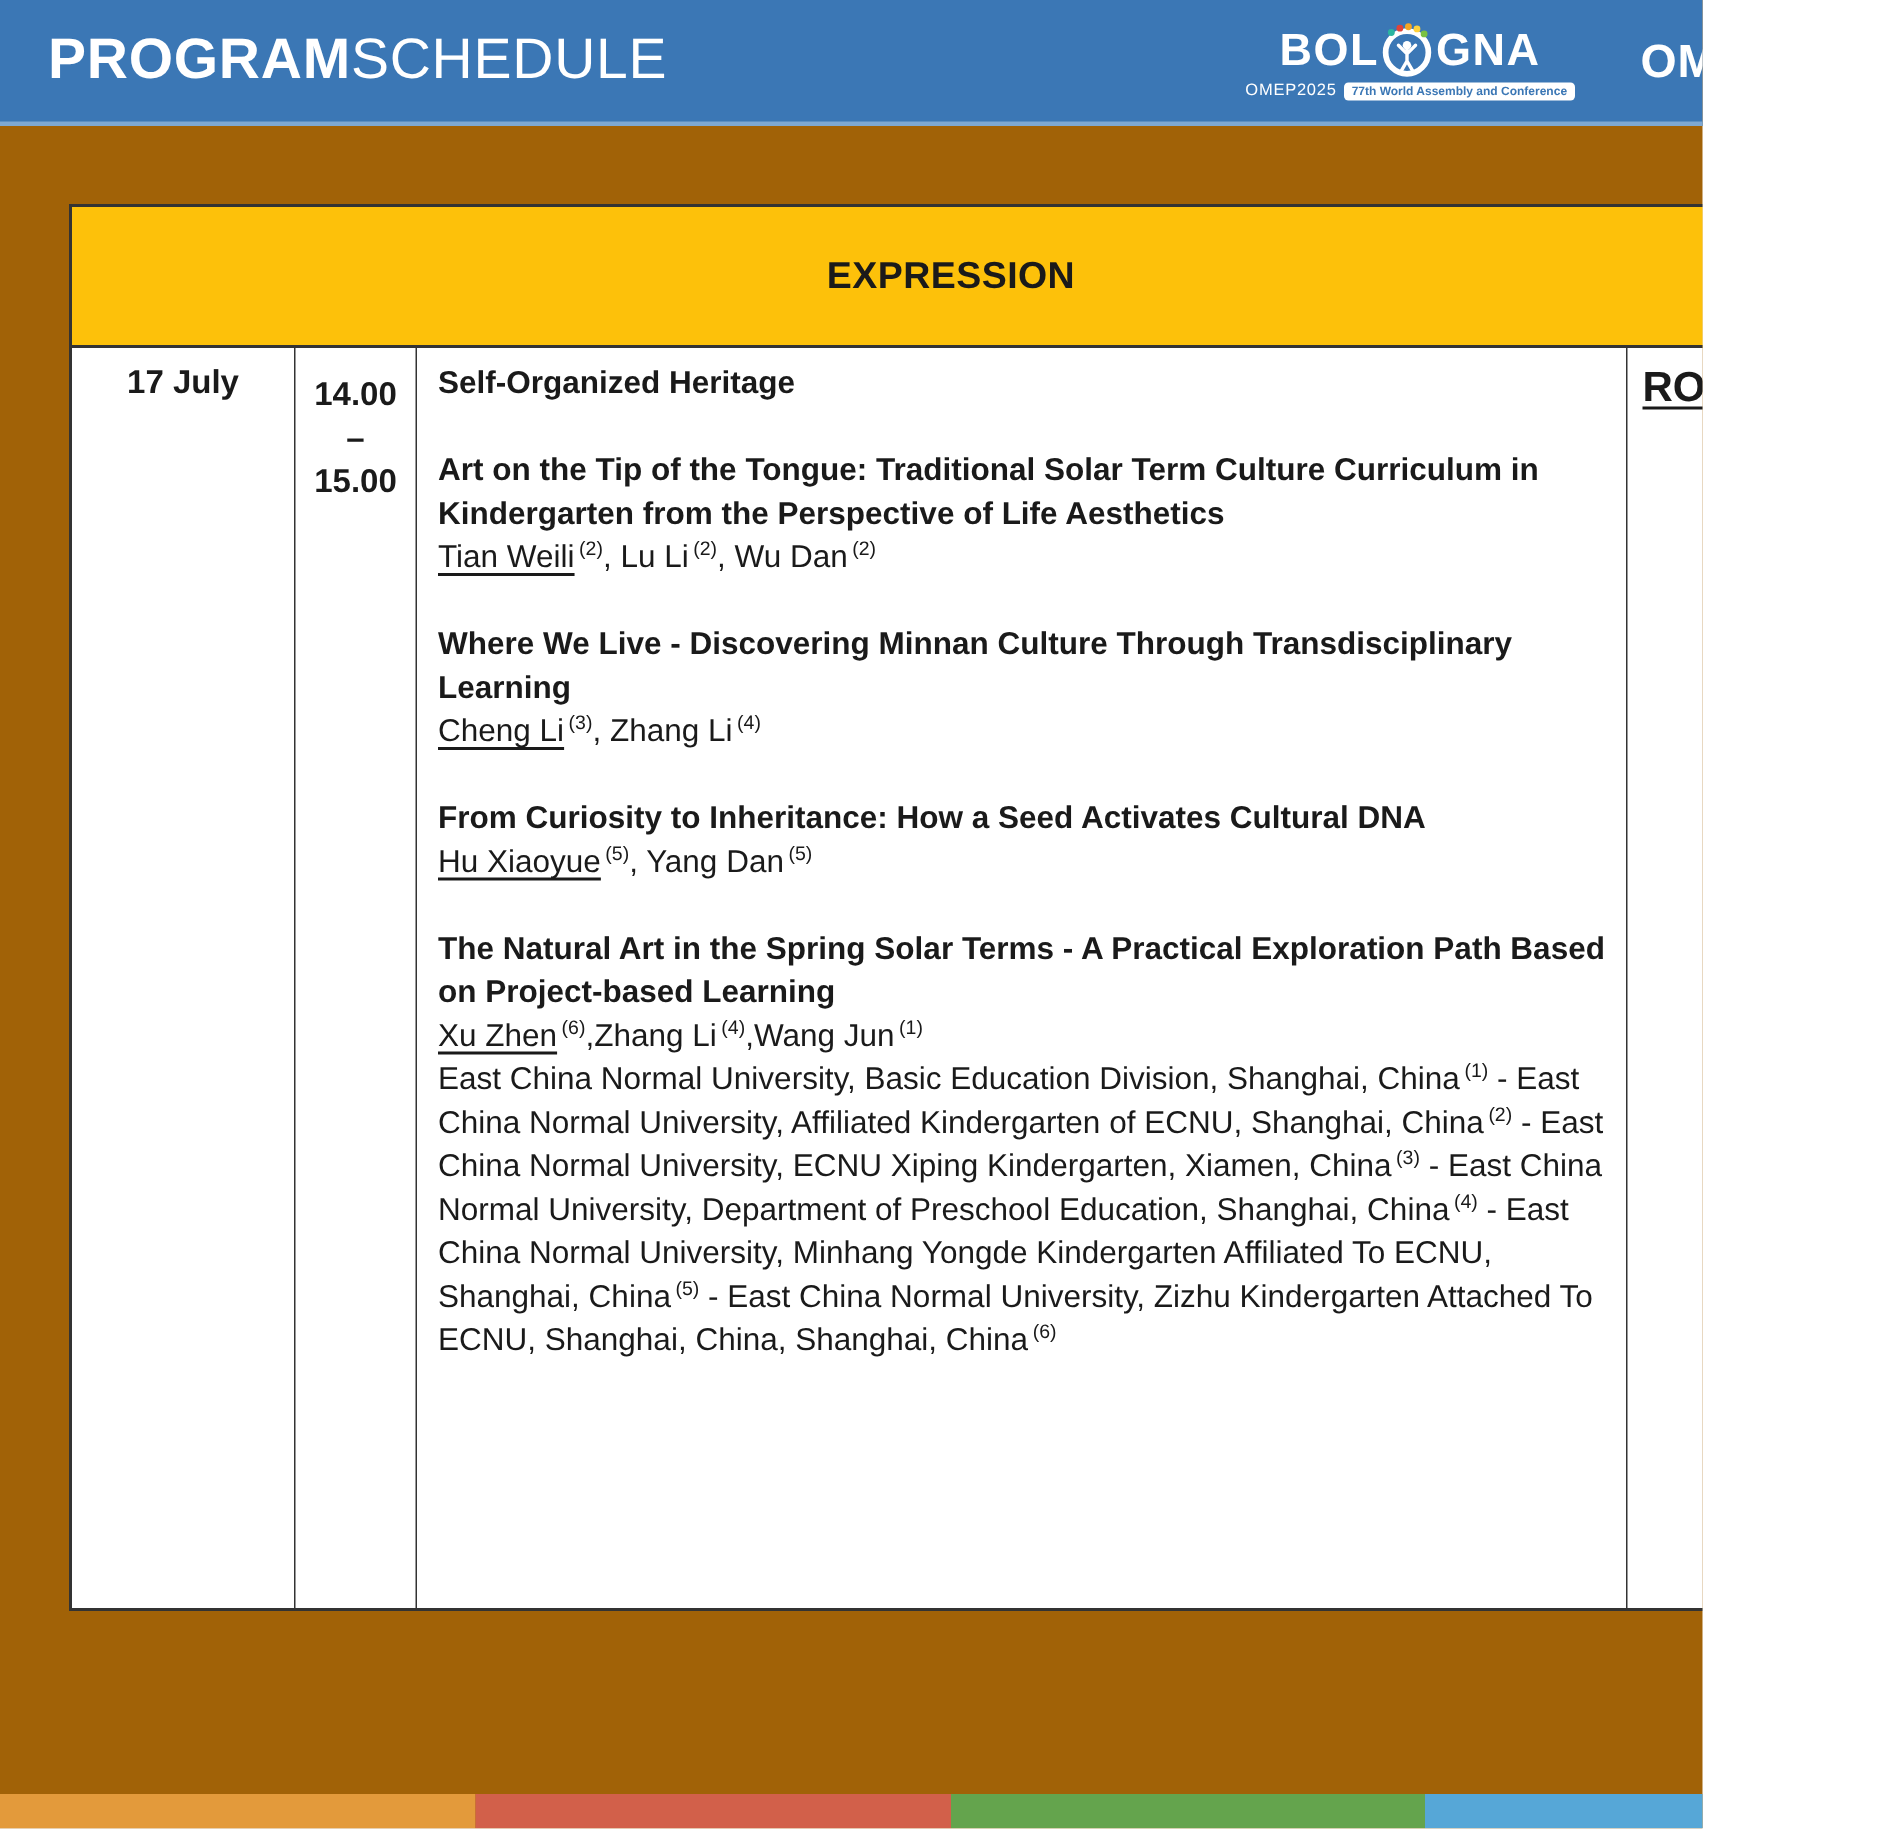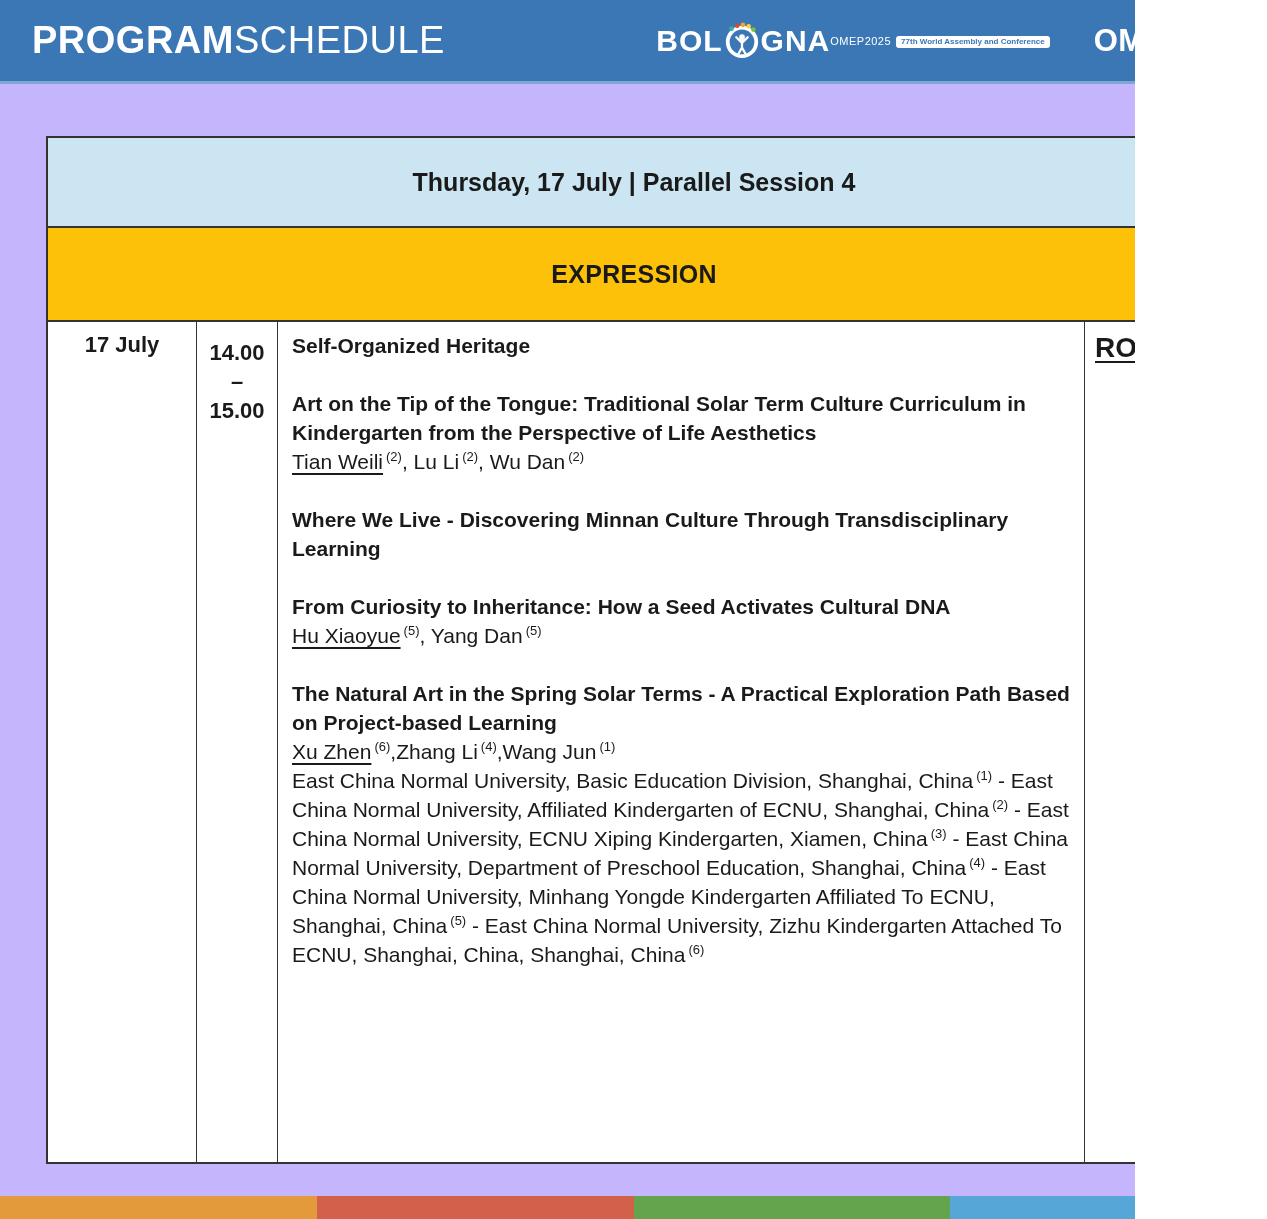--- a/index.html
+++ b/index.html
@@ -1,37 +1,37 @@
 <!DOCTYPE html>
 <html><head>
 <meta charset="utf-8">
 <style>
   * { margin:0; padding:0; box-sizing:border-box; }
   html,body { background:#ffffff; }
   body { font-family:"Liberation Sans", sans-serif; color:#1a1a1a; }
   .page {
     position:relative; width:1135px; height:1219px;
-    background:#c4b5fd; overflow:hidden;
+    background:#a16207; overflow:hidden;
   }
 
   
   .topbar {
     position:absolute; left:0; top:0; width:1267px; height:84px;
     background:#3b77b5; border-bottom:3px solid #7ea8d2;
     display:flex; align-items:center; justify-content:space-between;
     padding:0 28px 0 32px;
   }
   .topbar-title { color:#ffffff; font-size:38px; letter-spacing:0.5px; white-space:nowrap; }
   .topbar-title .bold { font-weight:bold; }
   .topbar-title .light { font-weight:normal; }
 
   .logo-group { display:flex; align-items:center; gap:44px; }
 
   
-  .bologna-logo { display:flex; flex-direction:row; align-items:center; line-height:1; }
+  .bologna-logo { display:flex; flex-direction:column; align-items:center; line-height:1; }
   .bologna-top { display:flex; align-items:center; color:#fff; font-weight:bold; font-size:30px; letter-spacing:1px; }
   .bologna-sub { display:flex; align-items:center; gap:5px; margin-top:2px; }
   .bologna-sub .omep2025 { color:#fff; font-weight:normal; font-size:11px; letter-spacing:0.5px; }
   .bologna-badge {
     background:#ffffff; color:#3b77b5; font-weight:bold; font-size:8px;
     border-radius:3px; padding:2px 5px; white-space:nowrap;
   }
 
   
   .omep-logo { display:flex; align-items:center; gap:6px;text-align:center; }
@@ -127,23 +127,20 @@
             <circle cx="27" cy="32" r="2.4"></circle>
               <circle cx="37" cy="30" r="2.4"></circle>
           </g>
         </svg>
       </div>
 
     </div>
   </div>
 
   <div class="sched-table">
-    <div class="row-session">
-      <span>Thursday, 17 July | Parallel Session 4</span>
-    </div>
     <div class="row-track">
       <span>EXPRESSION</span>
     </div>
     <div class="row-body">
       <div class="cell cell-date">
         <span>17 July</span>
       </div>
       <div class="cell cell-time">
         <div>14.00</div>
         <div>–</div>
@@ -153,20 +150,21 @@
         <div>
             <div class="block">
               <div class="block-title">Self-Organized Heritage</div>
             </div>
             <div class="block">
               <div class="block-title">Art on the Tip of the Tongue: Traditional Solar Term Culture Curriculum in Kindergarten from the Perspective of Life Aesthetics</div>
               <div class="authors-line"><span class="underlined">Tian Weili</span><sup>(2)</sup>, <span>Lu Li</span><sup>(2)</sup>, <span>Wu Dan</span><sup>(2)</sup></div>
             </div>
             <div class="block">
               <div class="block-title">Where We Live - Discovering Minnan Culture Through Transdisciplinary Learning</div>
+              <div class="authors-line"><span class="underlined">Cheng Li</span><sup>(3)</sup>, <span>Zhang Li</span><sup>(4)</sup></div>
             </div>
             <div class="block">
               <div class="block-title">From Curiosity to Inheritance: How a Seed Activates Cultural DNA</div>
               <div class="authors-line"><span class="underlined">Hu Xiaoyue</span><sup>(5)</sup>, <span>Yang Dan</span><sup>(5)</sup></div>
             </div>
             <div class="block">
               <div class="block-title">The Natural Art in the Spring Solar Terms - A Practical Exploration Path Based on Project-based Learning</div>
               <div class="authors-line"><span class="underlined">Xu Zhen</span><sup>(6)</sup>,<span>Zhang Li</span><sup>(4)</sup>,<span>Wang Jun</span><sup>(1)</sup></div>
             </div>
           </div>

